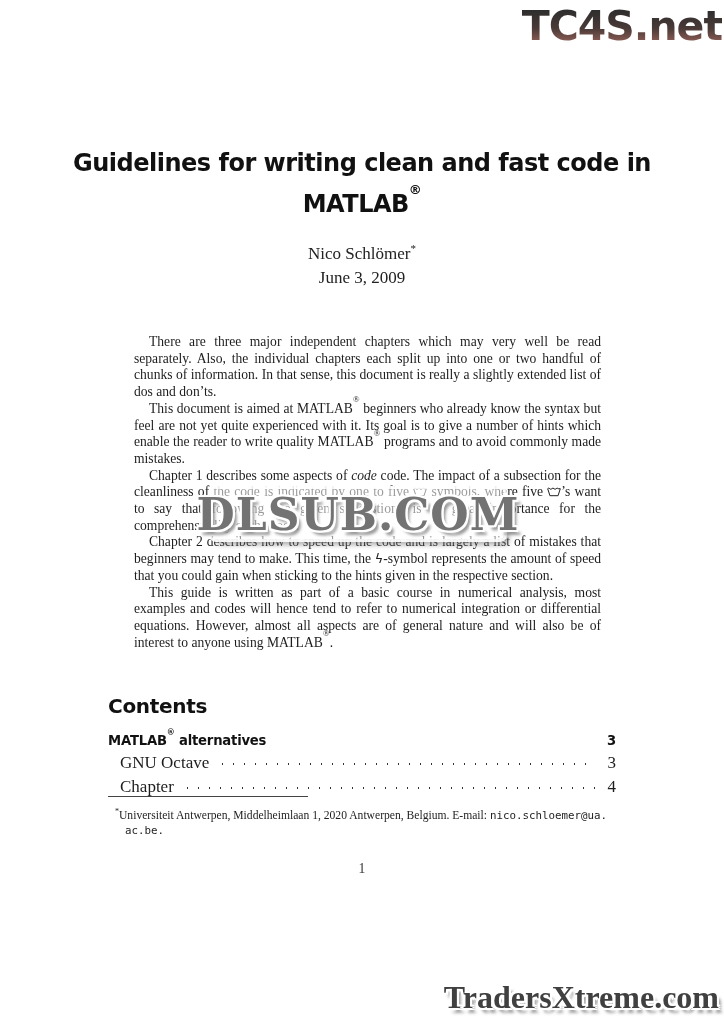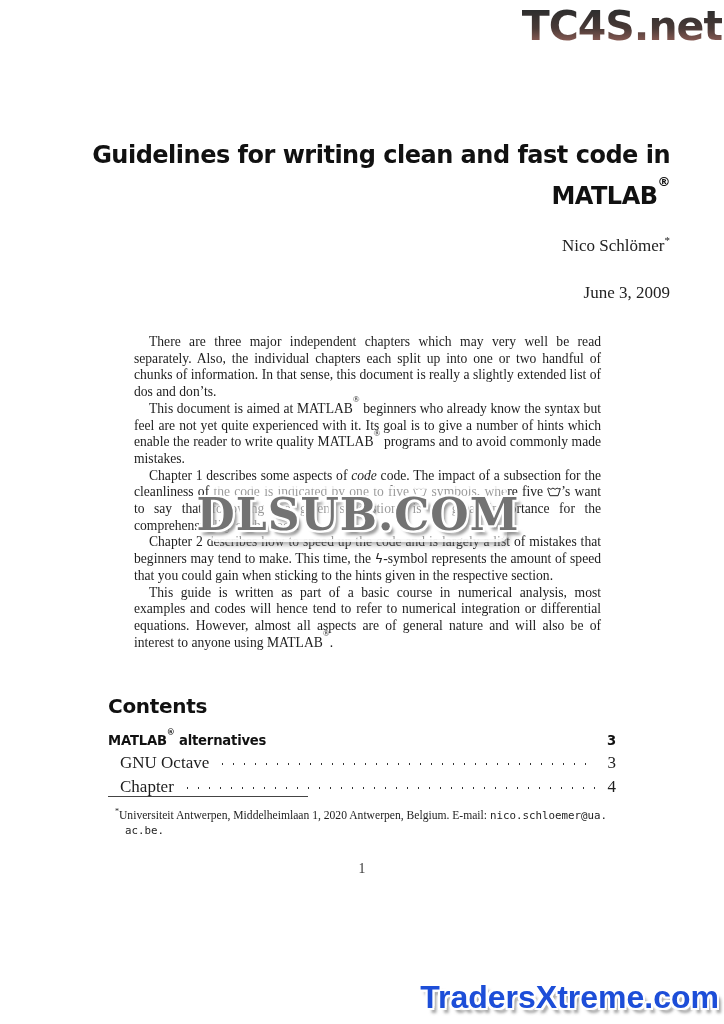--- a/index.html
+++ b/index.html
@@ -34,44 +34,44 @@
     border-radius: 4px;
     box-shadow: 0 0 0 3px rgba(255,255,255,0.9), 5px 6px 5px rgba(115,115,115,0.55);
     text-shadow:
       -2px -2px 0 #fff, 2px -2px 0 #fff, -2px 2px 0 #fff, 2px 2px 0 #fff,
       0 -2px 0 #fff, 0 2px 0 #fff, -2px 0 0 #fff, 2px 0 0 #fff,
       4px 5px 3px rgba(120,120,120,0.75);
     white-space: nowrap;
   }
   .wm-bottom {
     position: absolute; top: 979px; right: 5px;
-    font-family: Liberation Sans, sans-serif;
+    font-family: Liberation Serif, serif;
     font-weight: bold; font-size: 32px; letter-spacing: 0px;
-    color: #1d4ed8;
+    color: #404040;
     text-shadow:
       -2px -2px 0 #fff, 2px -2px 0 #fff, -2px 2px 0 #fff, 2px 2px 0 #fff,
       0 -2px 0 #fff, 0 2px 0 #fff, -2px 0 0 #fff, 2px 0 0 #fff,
       4px 5px 3px rgba(140,140,140,0.8);
     white-space: nowrap;
   }
 
   
   .titleblock {
-    position: absolute; top: 138px; left: 54px; width: 616px;
-    text-align: right;
+    position: absolute; top: 146px; left: 54px; width: 616px;
+    text-align: center;
   }
   .doc-title {
     font-family: "DejaVu Sans", "Liberation Sans", sans-serif;
     font-weight: bold; font-size: 24px; line-height: 35px;
     letter-spacing: -0.5px; color: #111;
   }
   .reg-title { font-size: 13px; position: relative; top: -9px; }
   .author { margin-top: 20px; font-size: 17px; color: #222; }
   .author sup { font-size: 11px; }
-  .date { margin-top: 27px; font-size: 17px; color: #222; }
+  .date { margin-top: 4px; font-size: 17px; color: #222; }
 
   
   .intro {
     position: absolute; top: 334px; left: 134px; width: 467px;
     font-size: 13.6px; line-height: 16.7px;
     text-align: justify; color: #1d1d1d;
   }
   .intro p { text-indent: 15px; }
   .intro i { font-style: italic; }
   .reg { font-size: 9px; line-height: 0; position: relative; top: -5px; }

